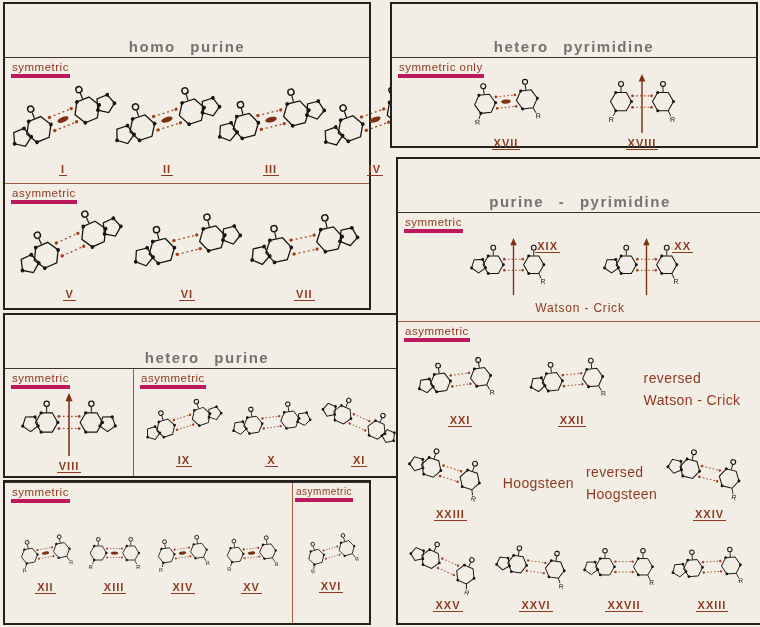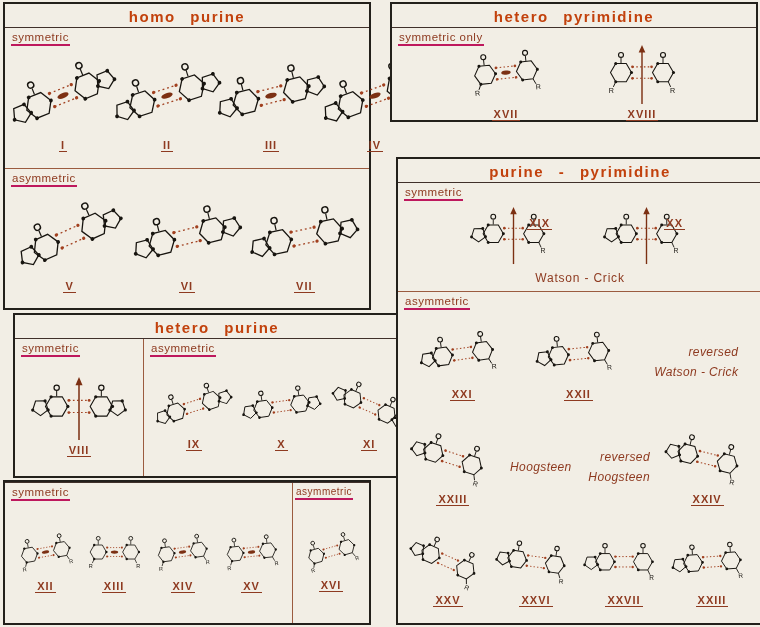--- a/index.html
+++ b/index.html
@@ -1,33 +1,33 @@
 <!DOCTYPE html>
 <html><head>
 <meta charset="utf-8">
 <style>
   *{margin:0;padding:0;box-sizing:border-box;}
   html,body{background:#e9e5db;font-family:"Liberation Sans",sans-serif;}
   .canvas{position:relative;width:760px;height:627px;background:#f2eee5;color:#1d1a16;overflow:hidden;}
   .panel{position:absolute;border:2px solid #23201b;background:#f2eee5;display:flex;flex-direction:column;}
-  .panel-title{font-size:15px;font-weight:bold;text-align:center;letter-spacing:1.5px;word-spacing:9px;padding:4px 0 2px;color:#c2410c;}
+  .panel-title{font-size:15px;font-weight:bold;text-align:center;letter-spacing:1.5px;word-spacing:9px;padding:4px 0 2px;color:#737373;margin-top:30px;}
   .title-rule{border-top:1.5px solid #40302a;width:100%;}
   .sec-rule{border-top:1px solid #9b5b3f;width:100%;}
   .v-split{display:flex;flex:1;min-height:0;}
   .v-rule{border-left:1px solid #9b5b3f;}
   .section{flex:1;display:flex;flex-direction:column;padding:3px 6px 2px;min-height:0;}
-  .sec-label{color:#8e3a20;font-size:11.5px;letter-spacing:.5px;border-bottom:2px solid #be185d;align-self:flex-start;padding:0 1px 1px;white-space:nowrap;}
+  .sec-label{color:#8e3a20;font-size:11.5px;letter-spacing:.5px;border-bottom:4px solid #be185d;align-self:flex-start;padding:0 1px 1px;white-space:nowrap;}
   .sec-label-sm{font-size:10px;}
   .struct-row{flex:1;display:flex;align-items:center;justify-content:space-around;min-height:0;}
   .struct-row.centered{justify-content:center;gap:52px;}
   .struct-cell{position:relative;display:flex;flex-direction:column;align-items:center;}
   .struct-cell svg{overflow:visible;display:block;}
   .numeral{color:#8e3a20;font-size:11px;font-weight:bold;letter-spacing:1px;border-bottom:1px solid #8e3a20;padding:0 2px;margin-top:2px;white-space:nowrap;}
-  .numeral-top .numeral{position:absolute;top:-4px;right:-14px;margin:16px;}
-  .note{color:#8e3a20;font-size:12px;text-align:right;line-height:1.6;letter-spacing:.4px;white-space:nowrap;font-style:italic;}
+  .numeral-top .numeral{position:absolute;top:-4px;right:-14px;margin:8px;}
+  .note{color:#8e3a20;font-size:14px;text-align:left;line-height:1.6;letter-spacing:.4px;white-space:nowrap;}
   .wc-label{color:#8e3a20;font-size:12px;text-align:center;letter-spacing:.8px;padding:1px 0 4px;}
   .pp-rows{flex:1;display:flex;flex-direction:column;justify-content:space-around;min-height:0;}
   .pp-rows .struct-row{flex:0 0 auto;}
 </style>
 </head>
 <body>
 
 <div class="canvas">
 
   <section class="panel" style="left:3px;top:2px;width:368px;height:308px">
@@ -274,21 +274,21 @@
                 <circle cx="34" cy="37" r="1.4" fill="#a1401f"></circle>
                 <circle cx="54" cy="37" r="1.4" fill="#a1401f"></circle>
               </g>
             </svg>
             <div class="numeral">VII</div>
           </div>
         </div>
     </div>
   </section>
 
-  <section class="panel" style="left:13px;top:313px;width:408px;height:165px">
+  <section class="panel" style="left:3px;top:313px;width:408px;height:165px">
     <h2 class="panel-title">hetero purine</h2>
     <div class="title-rule"></div>
     <div class="v-split">
       <div class="section" style="flex:0 0 128px">
         <span class="sec-label">symmetric</span>
         <div class="struct-row">
             <div class="struct-cell">
               <svg viewBox="0 0 88 66" width="90" height="67">
                 <g transform="rotate(0 44 31)">
                   <polygon points="33.0,31.0 27.5,40.5 16.5,40.5 11.0,31.0 16.5,21.5 27.5,21.5" fill="none" stroke="#17140f" stroke-width="1.1"></polygon>
@@ -592,21 +592,21 @@
                   <circle cx="54" cy="37" r="1.4" fill="#a1401f"></circle>
                 </g>
               </svg>
               <div class="numeral">XVI</div>
             </div>
           </div>
       </div>
     </div>
   </section>
 
-  <section class="panel" style="left:390px;top:2px;width:368px;height:120px">
+  <section class="panel" style="left:390px;top:2px;width:368px;height:146px">
     <h2 class="panel-title">hetero pyrimidine</h2>
     <div class="title-rule"></div>
     <div class="section">
       <span class="sec-label">symmetric only</span>
       <div class="struct-row centered">
           <div class="struct-cell">
             <svg viewBox="0 0 88 66" width="84" height="63">
               <g transform="rotate(-6 44 31)">
                 <polygon points="33.0,31.0 27.5,40.5 16.5,40.5 11.0,31.0 16.5,21.5 27.5,21.5" fill="none" stroke="#17140f" stroke-width="1.1"></polygon>
                 <circle cx="33.0" cy="31.0" r="1.6" fill="#17140f"></circle>

